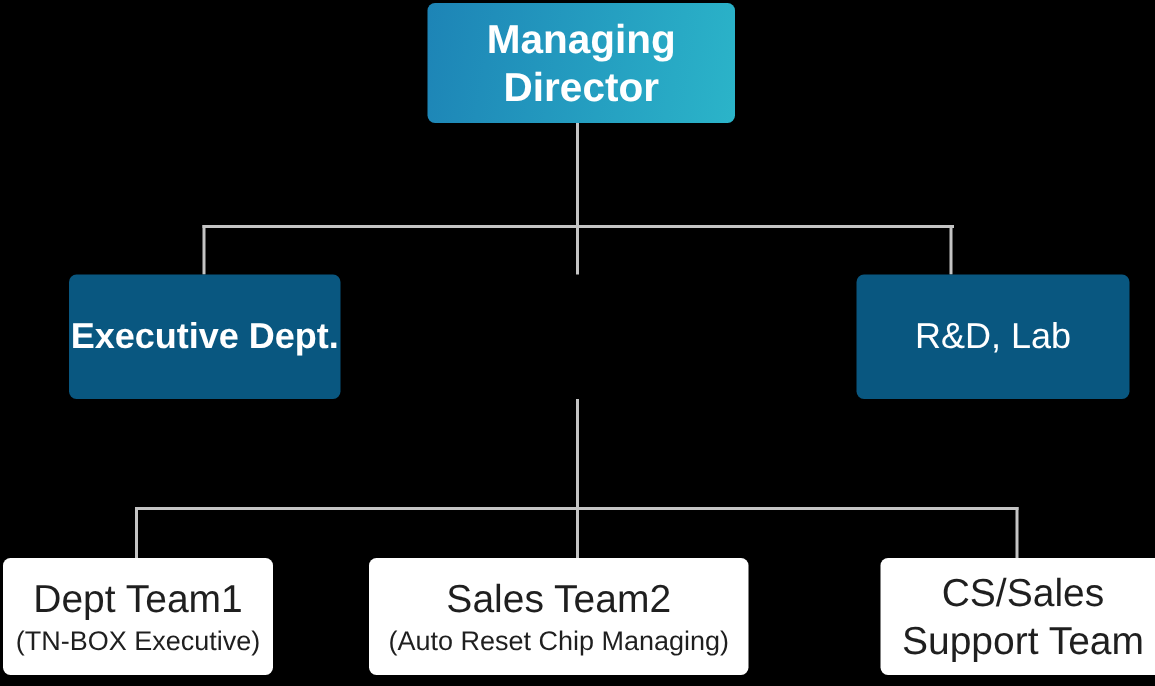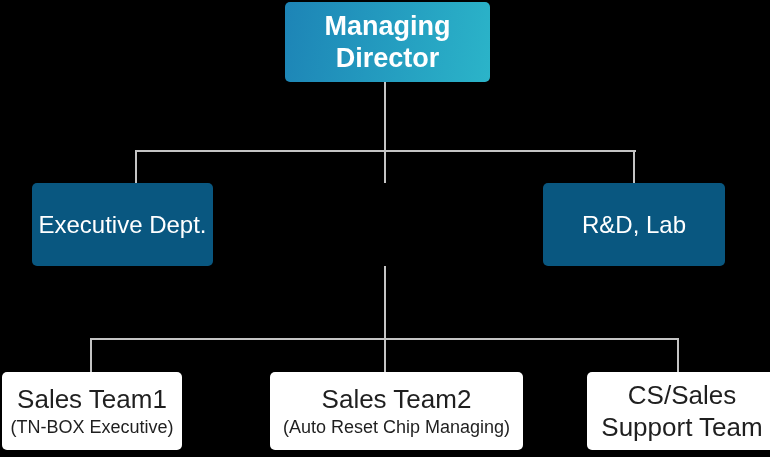--- a/index.html
+++ b/index.html
@@ -38,39 +38,39 @@
     line-height: 32px;
     padding: 0 30px;
   }
   .node.dept {
     top: 183px; height: 83px; width: 181px;
     background: #095780;
     color: #ffffff;
     font-size: 24px;
     line-height: 28px;
   }
-  .node.dept.exec { left: 32px; }
+  .node.dept.exec { left: 46px; font-weight: bold; }
   .node.dept.sales { left: 295px; }
-  .node.dept.rnd { left: 543px; width: 182px; }
+  .node.dept.rnd { left: 571px; width: 182px; }
   .node.leaf {
     top: 372px; height: 78px;
     background: #ffffff;
     color: #1f1f1f;
     border-radius: 5px;
   }
   .node.leaf .leaf-title {
     font-size: 26px;
     line-height: 32px;
   }
   .node.leaf .leaf-sub {
     font-size: 18px;
     line-height: 24px;
   }
   .node.leaf.l1 { left: 2px; width: 180px; }
-  .node.leaf.l2 { left: 270px; width: 253px; text-align: right; }
+  .node.leaf.l2 { left: 246px; width: 253px; text-align: right; }
   .node.leaf.l3 { left: 587px; width: 190px; padding: 12px 10px; }
 
   
   .v-root       { left: 384px; top: 82px;  width: 2px; height: 69px; }
   .h-top        { left: 135px; top: 150px; width: 501px; height: 2px; }
   .v-exec       { left: 135px; top: 150px; width: 2px; height: 33px; }
   .v-sales-top  { left: 384px; top: 150px; width: 2px; height: 33px; }
   .v-rnd        { left: 633px; top: 150px; width: 2px; height: 33px; }
   .v-sales-bot  { left: 384px; top: 266px; width: 2px; height: 73px; }
   .h-bottom     { left: 90px;  top: 338px; width: 589px; height: 2px; }
@@ -99,21 +99,21 @@
   </div>
 
   <div class="node dept exec">
     <span>Executive Dept.</span>
   </div>
   <div class="node dept rnd">
     <span>R&amp;D, Lab</span>
   </div>
 
   <div class="node leaf l1">
-    <span class="leaf-title">Sales Team1</span>
+    <span class="leaf-title">Dept Team1</span>
     <span class="leaf-sub">(TN-BOX Executive)</span>
   </div>
   <div class="node leaf l2">
     <span class="leaf-title">Sales Team2</span>
     <span class="leaf-sub">(Auto Reset Chip Managing)</span>
   </div>
   <div class="node leaf l3">
     <span class="leaf-title">CS/Sales Support Team</span>
   </div>
 

